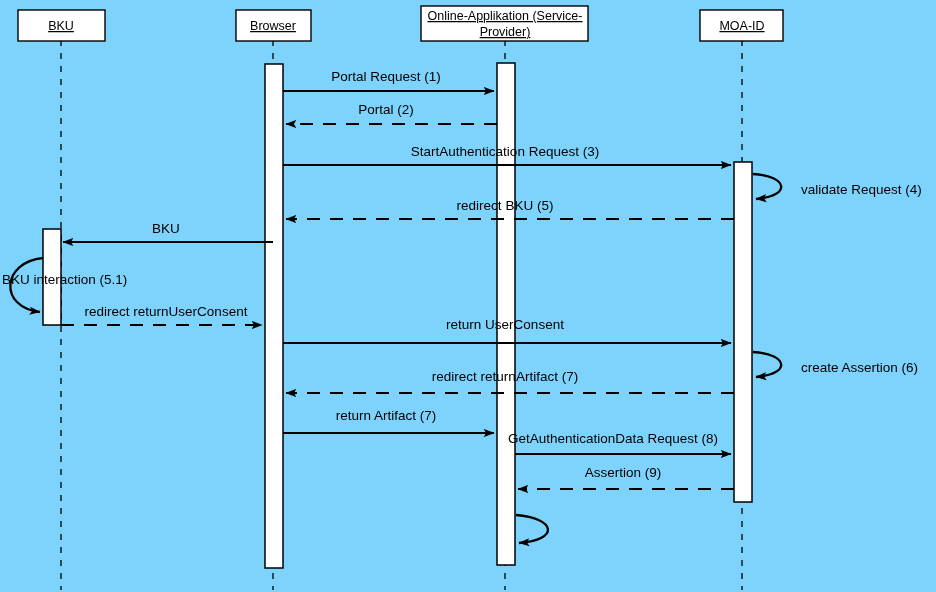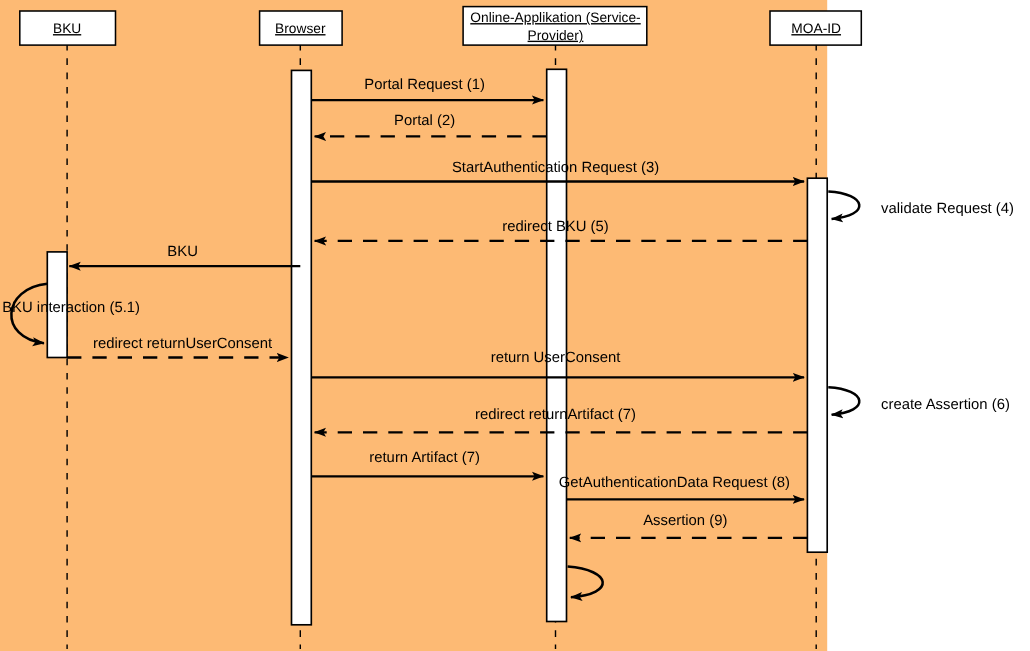--- a/index.html
+++ b/index.html
@@ -8,23 +8,23 @@
     background: #ffffff;
   }
   body {
     font-family: "Liberation Sans", sans-serif;
     width: 936px;
     height: 592px;
     overflow: hidden;
   }
   #diagram-root {
     position: relative;
-    width: 752px;
+    width: 936px;
     height: 592px;
-    background: #fdba74;
+    background: #7dd3fc;
   }
   svg#seq-svg {
     position: absolute;
     top: 0;
     left: 0;
     width: 936px;
     height: 592px;
     display: block;
   }
   .lifeline-box {

